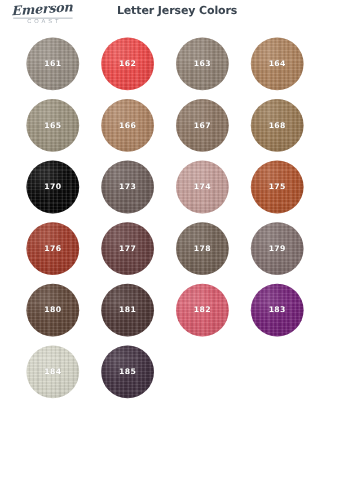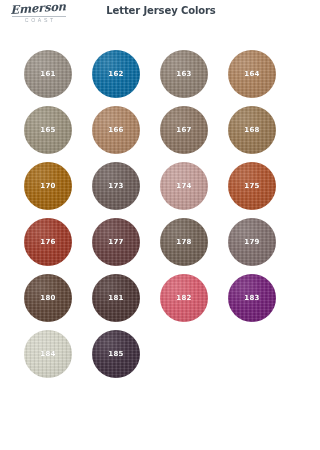--- a/index.html
+++ b/index.html
@@ -68,21 +68,21 @@
     font-size: 10px;
     font-weight: 700;
     color: #3a4550;
     letter-spacing: -0.1px;
     font-family: "DejaVu Sans", sans-serif;
   }
 
   
   .swatch-grid {
     position: absolute;
-    top: 48px;
+    top: 32px;
     left: 14px;
     width: 272px;
     display: grid;
     grid-template-columns: repeat(4, 1fr);
     row-gap: 4px;
     column-gap: 0px;
   }
   .swatch-cell {
     height: 52px;
     display: flex;
@@ -155,21 +155,21 @@
   <div class="page-title">Letter Jersey Colors</div>
 </div>
 
 <div class="swatch-grid">
     <div class="swatch-cell">
       <div class="swatch" style="background-color: rgb(150, 141, 130);">
         <span class="swatch-label">161</span>
       </div>
     </div>
     <div class="swatch-cell">
-      <div class="swatch" style="background-color: #0369a1;">
+      <div class="swatch" style="background-color: #ef4444;">
         <span class="swatch-label">162</span>
       </div>
     </div>
     <div class="swatch-cell">
       <div class="swatch" style="background-color: rgb(142, 127, 113);">
         <span class="swatch-label">163</span>
       </div>
     </div>
     <div class="swatch-cell">
       <div class="swatch" style="background-color: rgb(172, 127, 88);">
@@ -190,21 +190,21 @@
       <div class="swatch" style="background-color: rgb(138, 115, 96);">
         <span class="swatch-label">167</span>
       </div>
     </div>
     <div class="swatch-cell">
       <div class="swatch" style="background-color: rgb(151, 118, 79);">
         <span class="swatch-label">168</span>
       </div>
     </div>
     <div class="swatch-cell">
-      <div class="swatch" style="background-color: #a16207;">
+      <div class="swatch" style="background-color: #000000;">
         <span class="swatch-label">170</span>
       </div>
     </div>
     <div class="swatch-cell">
       <div class="swatch" style="background-color: rgb(106, 91, 87);">
         <span class="swatch-label">173</span>
       </div>
     </div>
     <div class="swatch-cell">
       <div class="swatch" style="background-color: rgb(196, 155, 150);">

